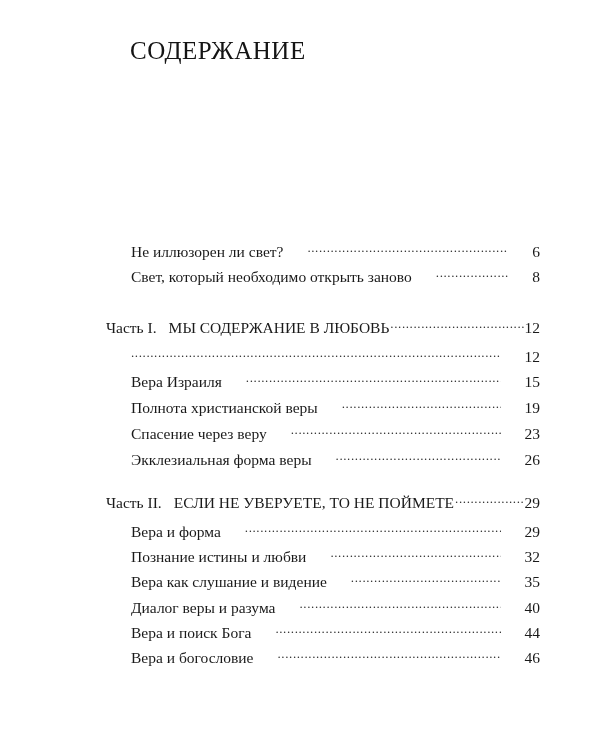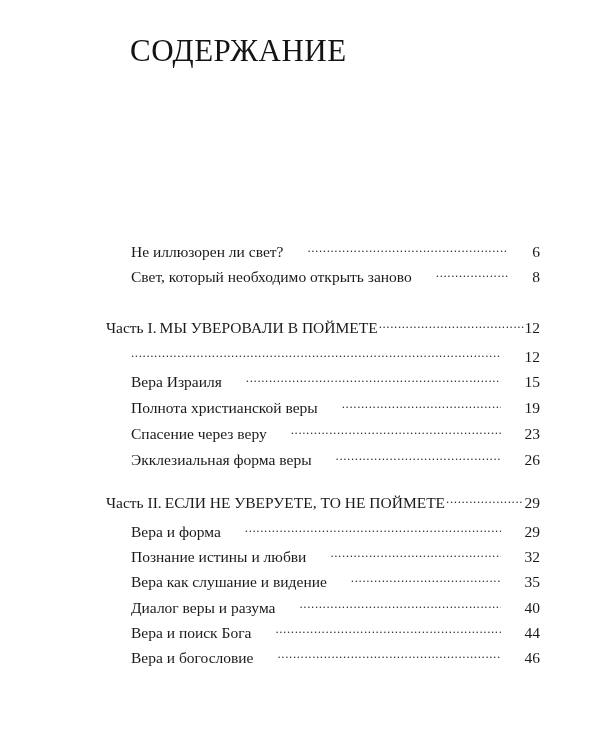--- a/index.html
+++ b/index.html
@@ -12,21 +12,21 @@
       height: 750px;
       position: relative;
       overflow: hidden;
       font-family: "Liberation Serif", "DejaVu Serif", serif;
       color: #1a1a1a;
     }
     .title {
       position: absolute;
       left: 130px;
       top: 36px;
-      font-size: 31px;
+      font-size: 25px;
       letter-spacing: 0.5px;
       line-height: 30px;
       color: #141414;
     }
     .toc {
       position: absolute;
       left: 0;
       top: 0;
       width: 600px;
     }
@@ -42,21 +42,21 @@
     }
     .row.sub { left: 131px; gap: 23px; }
     .row.part { left: 106px; }
     .label {
       flex: 0 0 auto;
       background: #fff;
       padding-right: 1px;
     }
     .part-num {
       flex: 0 0 auto;
-      margin-right: 3px;
+      margin-right: 12px;
     }
     .leader {
       flex: 1 1 auto;
       overflow: hidden;
       height: 20px;
       position: relative;
     }
     .leader::after {
       content: "........................................................................................................................................................................................................";
       position: absolute;
@@ -87,21 +87,21 @@
     <span class="page">6</span>
   </div>
   <div class="row sub" style="top:262px">
     <span class="label">Свет, который необходимо открыть заново</span>
     <span class="leader"></span>
     <span class="page">8</span>
   </div>
 
   <div class="row part" style="top:313px">
     <span class="part-num">Часть I.</span>
-    <span class="label">МЫ УВЕРОВАЛИ В ПОЙМЕТЕ</span>
+    <span class="label">МЫ СОДЕРЖАНИЕ В ЛЮБОВЬ</span>
     <span class="leader"></span>
     <span class="page">12</span>
   </div>
 
   <div class="row sub" style="top:342px">
     <span class="leader"></span>
     <span class="page">12</span>
   </div>
   <div class="row sub" style="top:367px">
     <span class="label">Вера Израиля</span>

